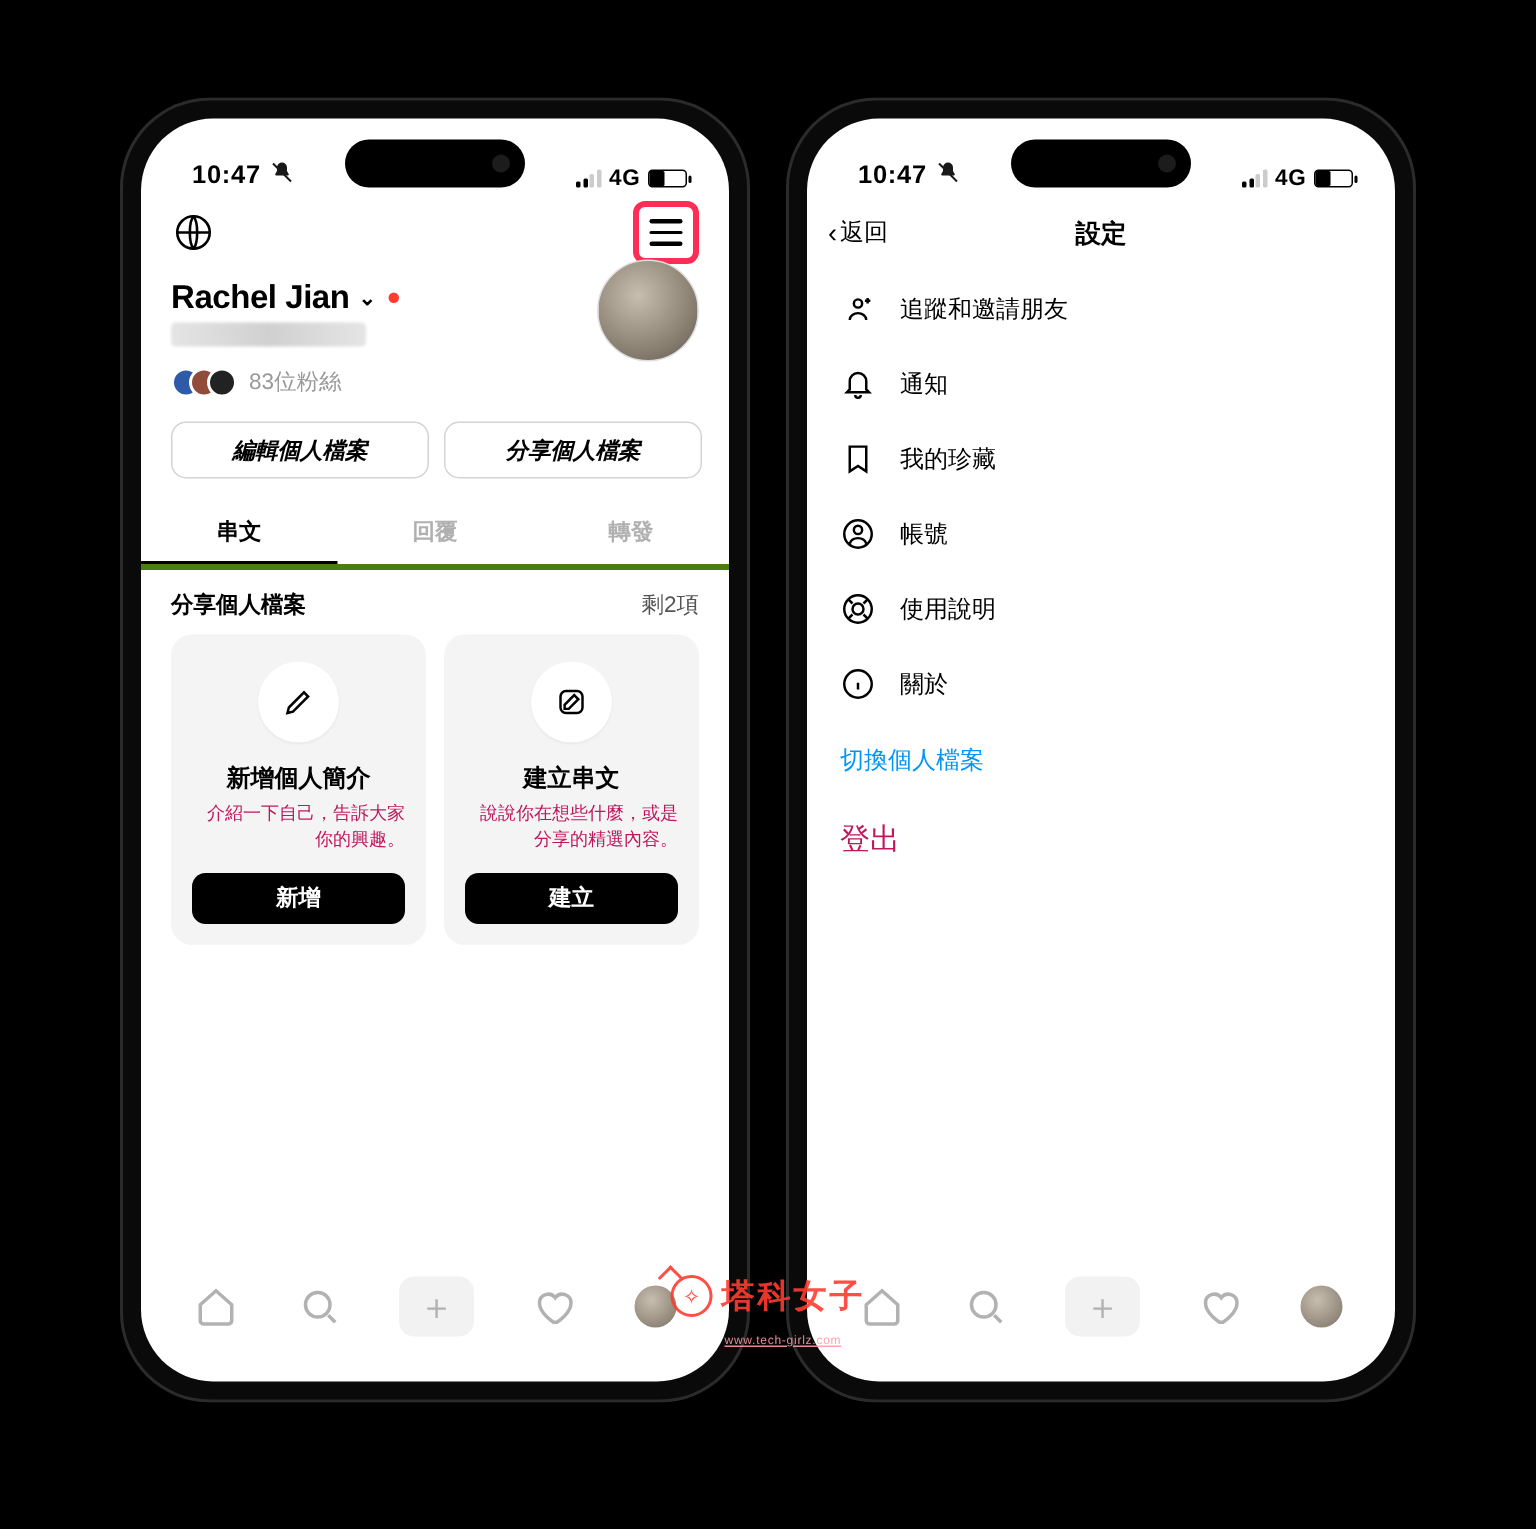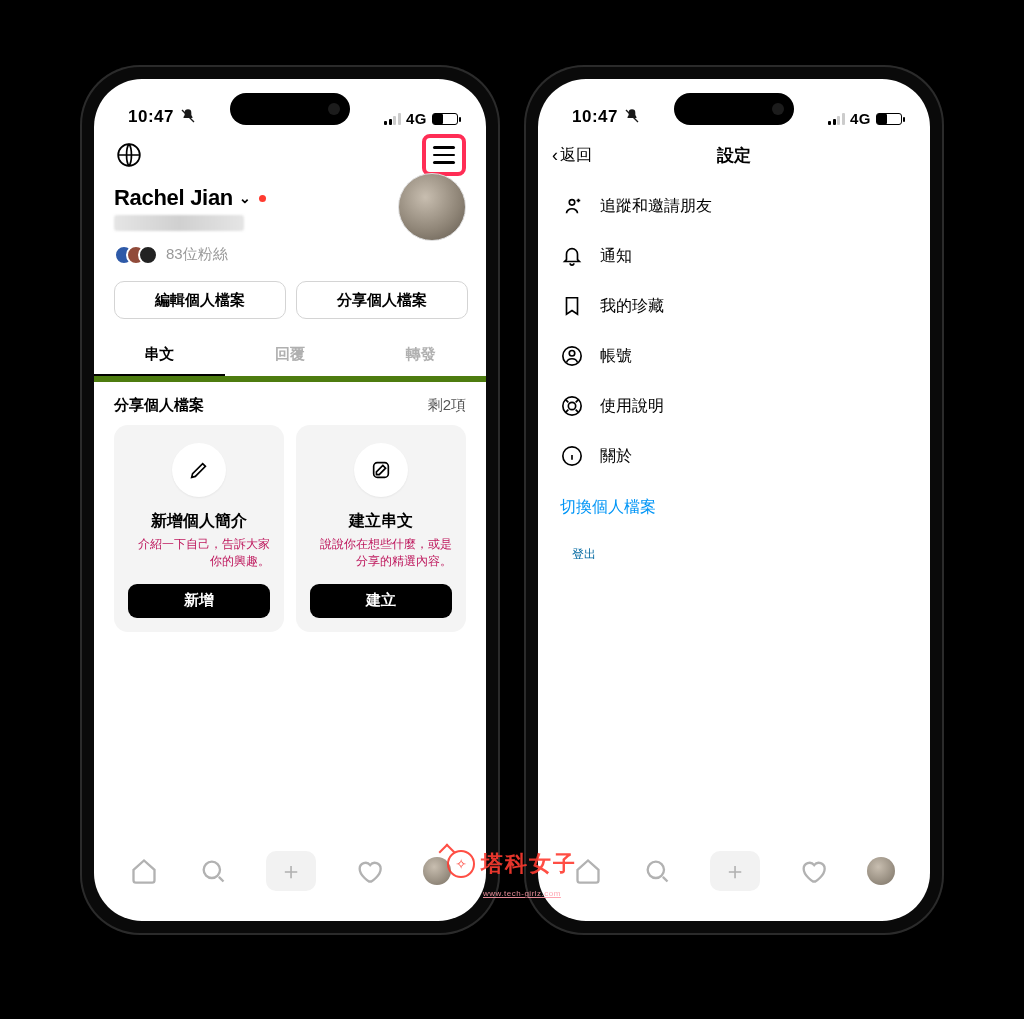--- a/index.html
+++ b/index.html
@@ -116,28 +116,28 @@
     border:1px solid #ddd;
   }
   .followers-row { display:flex; align-items:flex-start; gap:8px; margin-top:14px; }
   .mini-avatars { display:flex; }
   .mini-avatars span { width:20px; height:20px; border-radius:50%; border:2px solid #fff; display:block; }
   .mini-avatars span:nth-child(1){background:#2e5aa8;}
   .mini-avatars span:nth-child(2){background:#914b3a;margin-left:-8px;}
   .mini-avatars span:nth-child(3){background:#222;margin-left:-8px;}
   .followers-text { color:#999; font-size:15px; }
 
-  .two-buttons { display:flex; gap:10px; padding:16px 18px 0 20px; }
+  .two-buttons { display:flex; gap:10px; padding:16px 18px 0 20px;font-style:italic; }
   .pill-btn {
     flex:1; height:38px; border:1px solid #d4d4d4; border-radius:10px;
     background:#fff; font-size:15px; font-weight:600;
     display:flex; align-items:center; justify-content:center;
   }
 
-  .tabs { display:flex; margin-top:16px; border-bottom:6px solid #4d7c0f; }
+  .tabs { display:flex; margin-top:16px; border-bottom:4px solid #4d7c0f; }
   .tab { flex:1; text-align:center; padding:10px 0; font-size:15px; font-weight:600; color:#b0b0b0; }
   .tab.active { color:#000; border-bottom:2px solid #000; }
 
   .complete-row { display:flex; justify-content:space-between; padding:14px 20px 10px 20px; font-size:15px; }
   .complete-title { font-weight:700; }
   .complete-count { color:#555; }
 
   .cards-row { display:flex; gap:12px; padding:0 20px; }
   .onboard-card {
     flex:1; min-width: 0;
@@ -177,21 +177,21 @@
     font-size:16px;
   }
   .setting-item .ic { width:24px; height:24px; display:flex; align-items:center; justify-content:center; }
   .setting-item svg { width:22px; height:22px; stroke:#000; fill:none; stroke-width:1.8; }
   .highlight-row {
     outline: 4px solid #ff2d55;
     outline-offset: -6px;
     border-radius: 6px;
   }
   .link-blue { color:#0095f6; padding:16px 22px; font-size:16px; }
-  .link-red  { color:#0369a1; padding:12px 34px; font-size:12px; }
+  .link-red  { color:#be185d; padding:12px 22px; font-size:20px; }
 
   
   .watermark {
     position:absolute; bottom:140px; left:50%; transform:translateX(-50%);
     display:flex; align-items:center; gap:6px;
     color:#ff3b30; opacity:0.9; pointer-events:none;
   }
   .watermark .wm-icon {
     width:28px; height:28px; border:2px solid #ff3b30; border-radius:50%;
     display:flex; align-items:center; justify-content:center; font-size:14px;

